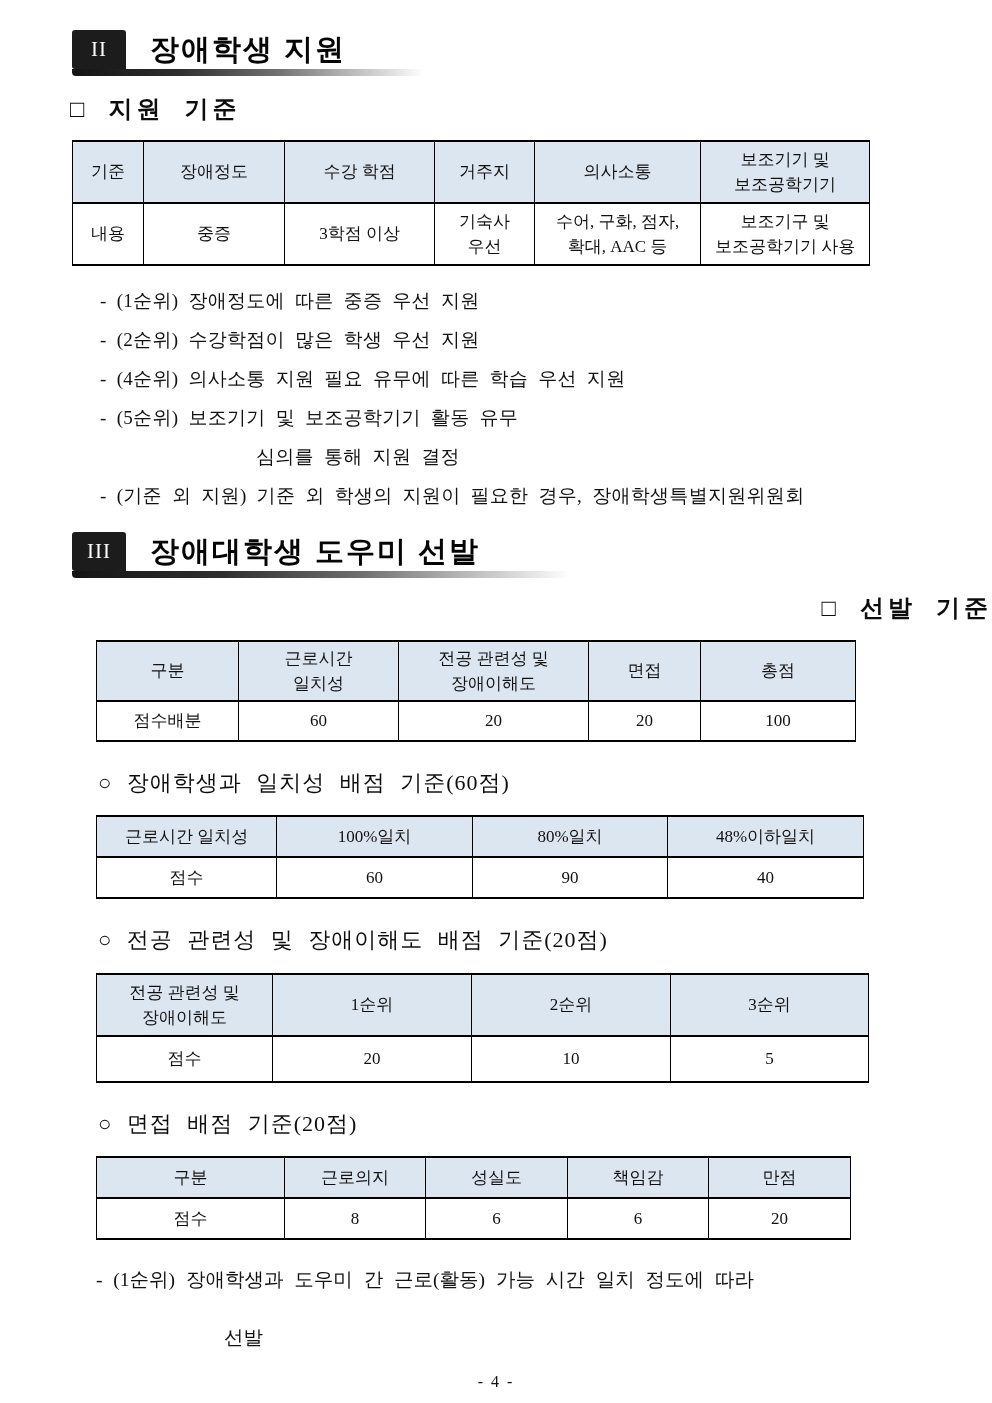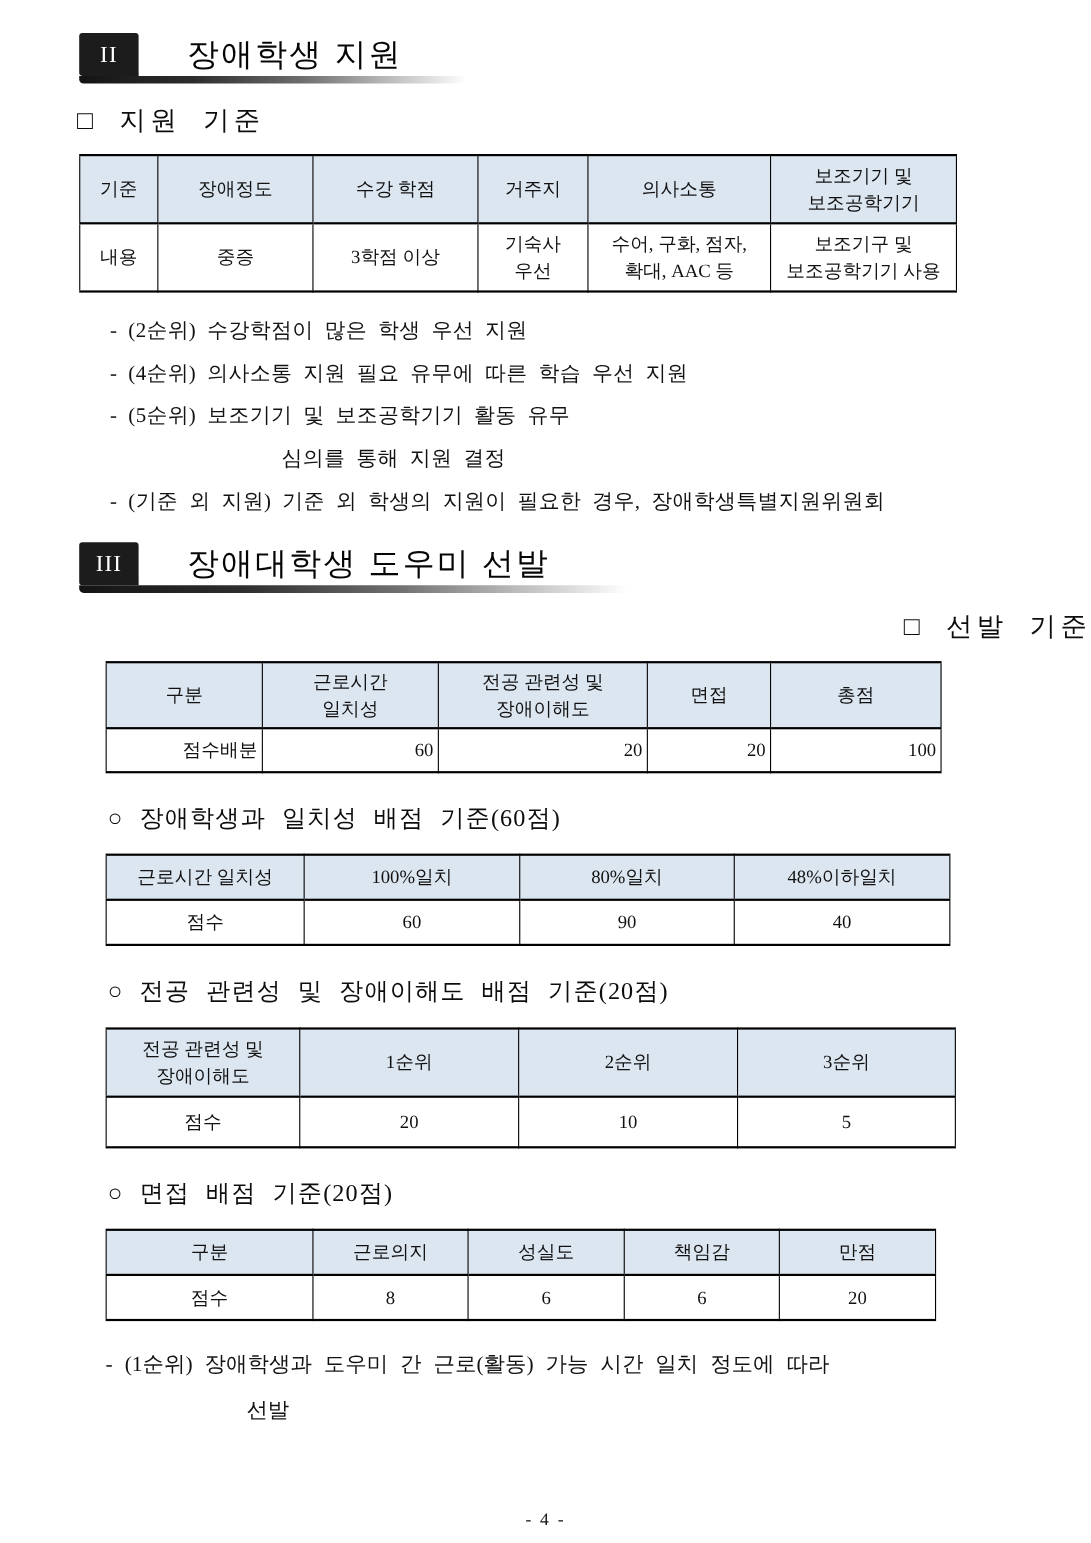--- a/index.html
+++ b/index.html
@@ -16,35 +16,35 @@
   .sec-header { margin-left:72px; }
   .sec-row { display:flex; align-items:center; height:39px; }
   .sec-num {
     width:54px; height:39px;
     background:#1c1c1c; color:#ffffff;
     font-size:21px; letter-spacing:1px;
     display:flex; align-items:center; justify-content:center;
     border-radius:3px 3px 0 3px;
   }
   .sec-title {
-    margin-left:44px;
+    margin-left:24px;
     font-family:"Liberation Sans","DejaVu Sans",sans-serif;
-    font-weight:normal; font-size:29px; letter-spacing:2px; color:#050505;
+    font-weight:bold; font-size:29px; letter-spacing:2px; color:#050505;
     white-space:nowrap;
   }
   .sec-bar {
     height:7px; border-radius:0 0 7px 4px;
     background:linear-gradient(to right,#141414 0%,#2e2e2e 30%,#6f6f6f 58%,#b5b5b5 78%,#e3e3e3 92%,rgba(227,227,227,0) 100%);
   }
   .sec-bar.w2 { width:352px; }
   .sec-bar.w3 { width:498px; }
   
   .sub-heading {
     margin:17px 0 0 70px;
-    font-size:24px; font-weight:normal;
+    font-size:24px; font-weight:bold;
     letter-spacing:4px; word-spacing:10px; color:#0d0d0d;
     white-space:nowrap;
   }
   
   table.tbl {
     border-collapse:collapse; table-layout:fixed;
     font-size:17px; text-align:center; color:#111;
     border-top:2px solid #000; border-bottom:2px solid #000;
   }
   table.tbl th, table.tbl td {
@@ -53,21 +53,21 @@
     line-height:1.5; padding:2px 4px;
     font-weight:normal;
   }
   table.tbl thead th { background:#dce6f1; }
   table.tbl thead th { border-bottom:2px solid #000; }
   .t1 { margin:15px 0 0 72px; width:797px; }
   .t1 thead th { height:62px; }
   .t1 tbody td, .t1 tbody th { height:62px; }
   .t2 { margin:16px 0 0 96px; width:759px; }
   .t2 thead th { height:60px; }
-  .t2 tbody td, .t2 tbody th { height:40px;text-align:right; }
+  .t2 tbody td, .t2 tbody th { height:40px; }
   .t3 { margin:17px 0 0 96px; width:767px; }
   .t3 thead th { height:41px; }
   .t3 tbody td, .t3 tbody th { height:41px; }
   .t4 { margin:18px 0 0 96px; width:772px; }
   .t4 thead th { height:62px; }
   .t4 tbody td, .t4 tbody th { height:46px; }
   .t5 { margin:17px 0 0 96px; width:754px; }
   .t5 thead th { height:41px; }
   .t5 tbody td, .t5 tbody th { height:41px; }
   
@@ -75,21 +75,21 @@
   .bullets .b-line { margin-bottom:15px; line-height:24px; letter-spacing:0.3px; word-spacing:5px; white-space:nowrap; }
   .bullets .b-cont { margin-left:156px; white-space:nowrap; }
   
   .crit-heading {
     margin:26px 0 0 98px;
     font-size:22px; letter-spacing:1px; word-spacing:8px; color:#0d0d0d;
     white-space:nowrap;
   }
   
   .final-bullet { margin:27px 0 0 96px; font-size:19.5px; word-spacing:6px; line-height:26px; }
-  .final-bullet .fb-cont { margin:16px 0 0 128px; }
+  .final-bullet .fb-cont { margin:32px 0 0 128px; }
   
   .page-num {
     position:absolute; bottom:12px; left:0; right:0;
     text-align:center; font-size:16px; letter-spacing:2px; color:#111;
   }
 </style>
 </head>
 <body>
 
 <div class="page" style="padding-top:30px;">
@@ -133,20 +133,21 @@
 우선</td>
         <td>수어, 구화, 점자,
 확대, AAC 등</td>
         <td>보조기구 및
 보조공학기기 사용</td>
       </tr>
     </tbody>
   </table>
 
   <div class="bullets">
+    <div class="b-line">- (1순위) 장애정도에 따른 중증 우선 지원</div>
     <div class="b-line">- (2순위) 수강학점이 많은 학생 우선 지원</div>
     <div class="b-line">- (4순위) 의사소통 지원 필요 유무에 따른 학습 우선 지원</div>
     <div class="b-line">- (5순위) 보조기기 및 보조공학기기 활동 유무</div>
     <div class="b-line b-cont">심의를 통해 지원 결정</div>
     <div class="b-line">- (기준 외 지원) 기준 외 학생의 지원이 필요한 경우, 장애학생특별지원위원회</div>
   </div>
 
   <div class="sec-header" style="margin-top:24px;">
     <div class="sec-row">
       <div class="sec-num">III</div>

